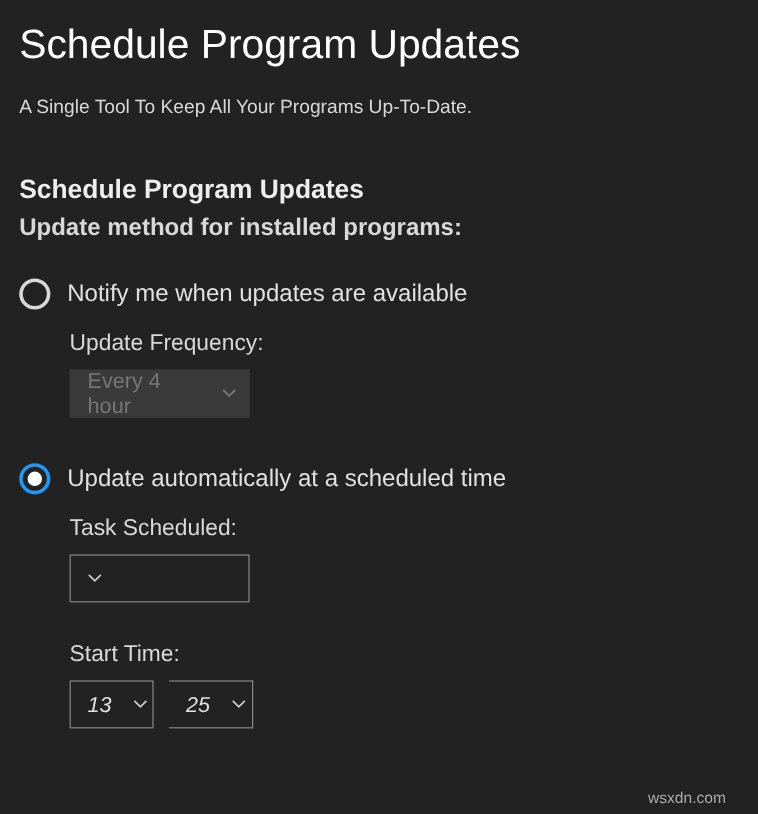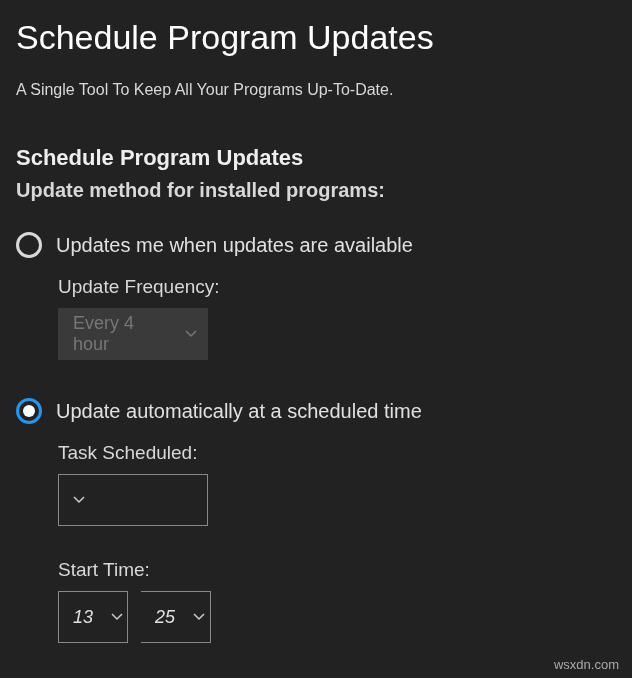--- a/index.html
+++ b/index.html
@@ -75,21 +75,21 @@
       font-size: 19px;
       color: #d8d8d8;
       margin-bottom: 10px;
     }
     .select {
       display: inline-flex;
       align-items: center;
       justify-content: space-between;
       border: 1px solid #888888;
       background: transparent;
-      height: 52px;
+      height: 40px;
       padding: 0 10px 0 14px;
       color: #e0e0e0;
       font-size: 18px;
       cursor: pointer;
       gap: 18px;
     }
     .select.disabled {
       background: #3a3a3a;
       border-color: #3a3a3a;
       color: #777777;
@@ -109,38 +109,38 @@
       border-left: none;
       text-align: right;
     }
     .w-freq { width: 150px; }
     .w-day { width: 150px; }
     .w-hh { width: 70px; }
     .w-mm { width: 70px; }
     .watermark {
       position: absolute;
       bottom: 6px;
-      right: 13px;
+      right: 27px;
       font-size: 13px;
       color: #aaaaaa;
       font-family: Arial, sans-serif;
     }
   </style>
 </head>
 <body>
 
 <h1 class="page-title">Schedule Program Updates</h1>
 <div class="subtitle">A Single Tool To Keep All Your Programs Up-To-Date.</div>
 
 <div class="section-title">Schedule Program Updates</div>
 <div class="method-label">Update method for installed programs:</div>
 
 <div class="radio-row">
   <div class="radio"></div>
-  <div class="radio-label">Updates me when updates are available</div>
+  <div class="radio-label">Notify me when updates are available</div>
 </div>
 <div class="sub-block">
   <div class="field-label">Update Frequency:</div>
   <div class="select disabled w-freq">
     <span>Every 4 hour</span>
     <span class="caret">
       <svg width="12" height="8" viewBox="0 0 12 8">
           <path d="M1 1 L6 6 L11 1" stroke="#cccccc" stroke-width="1.5" fill="none"></path>
         </svg>
     </span>

